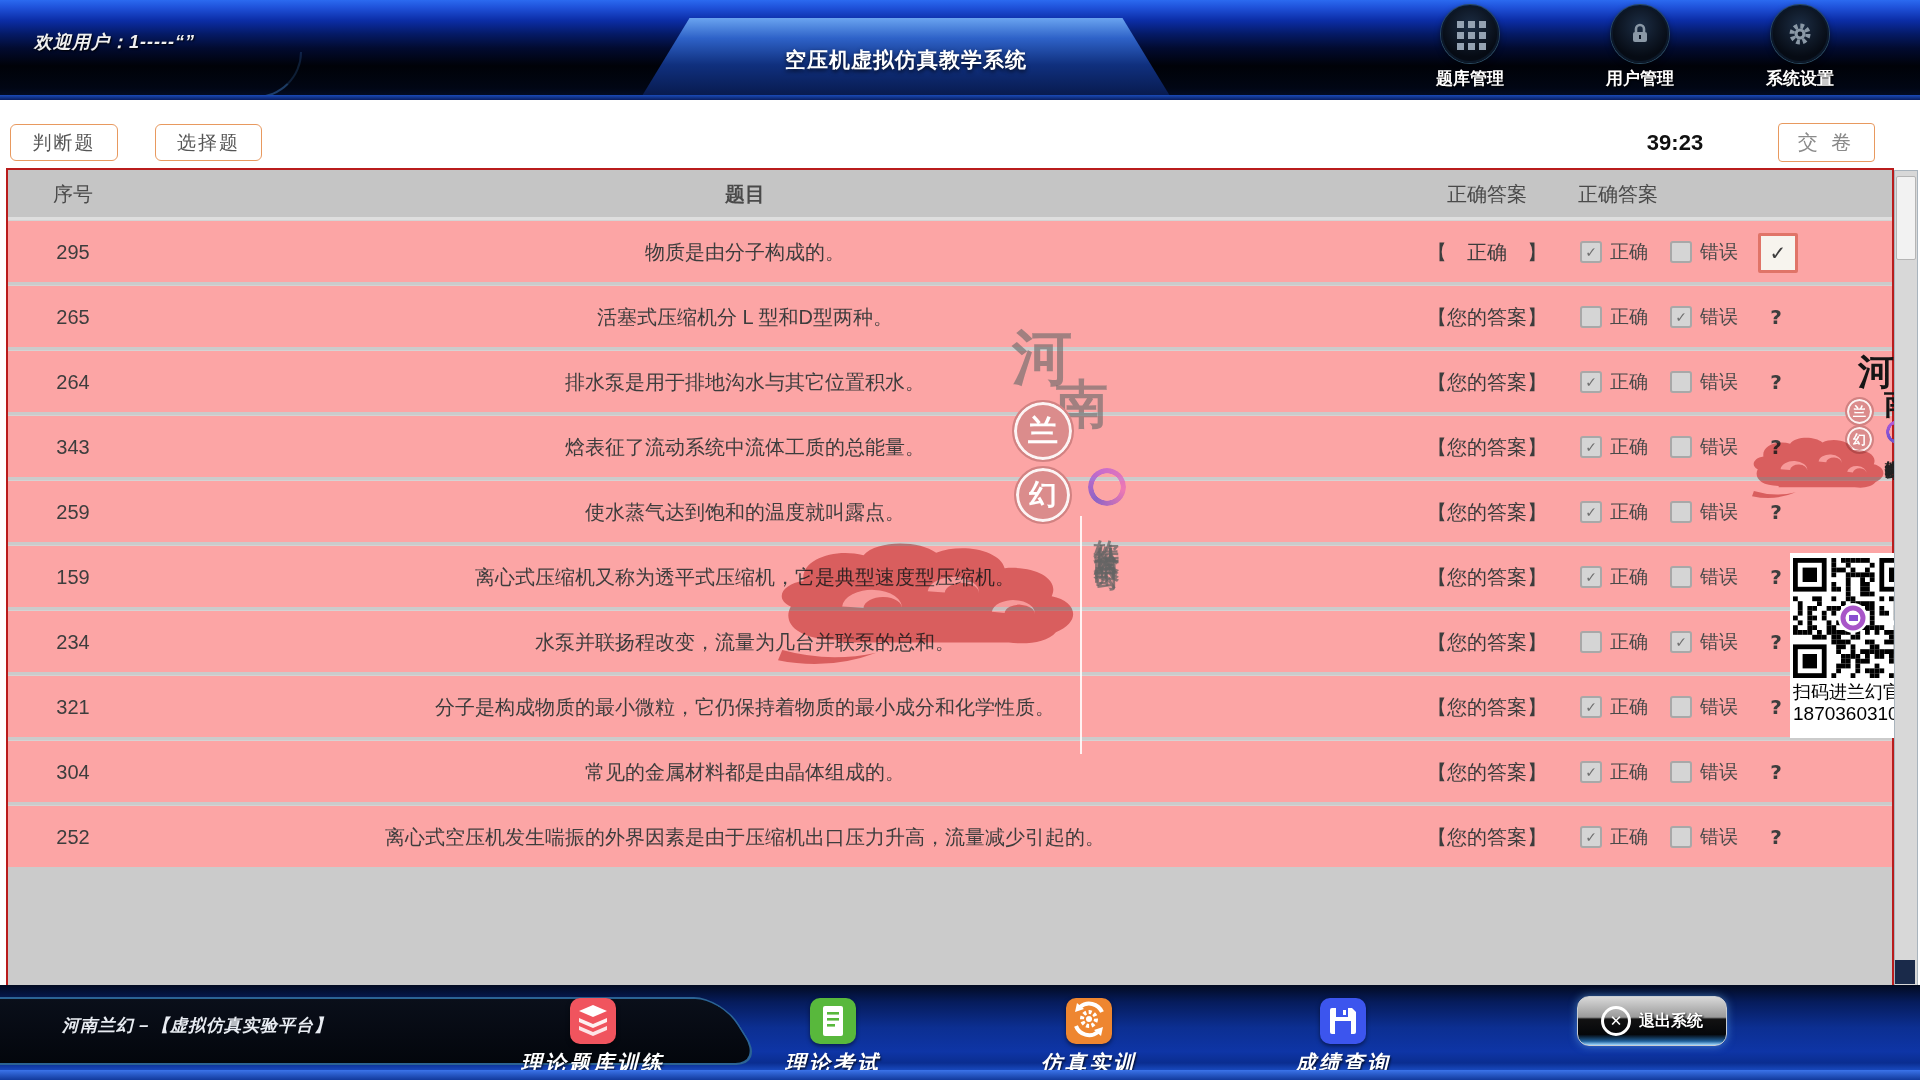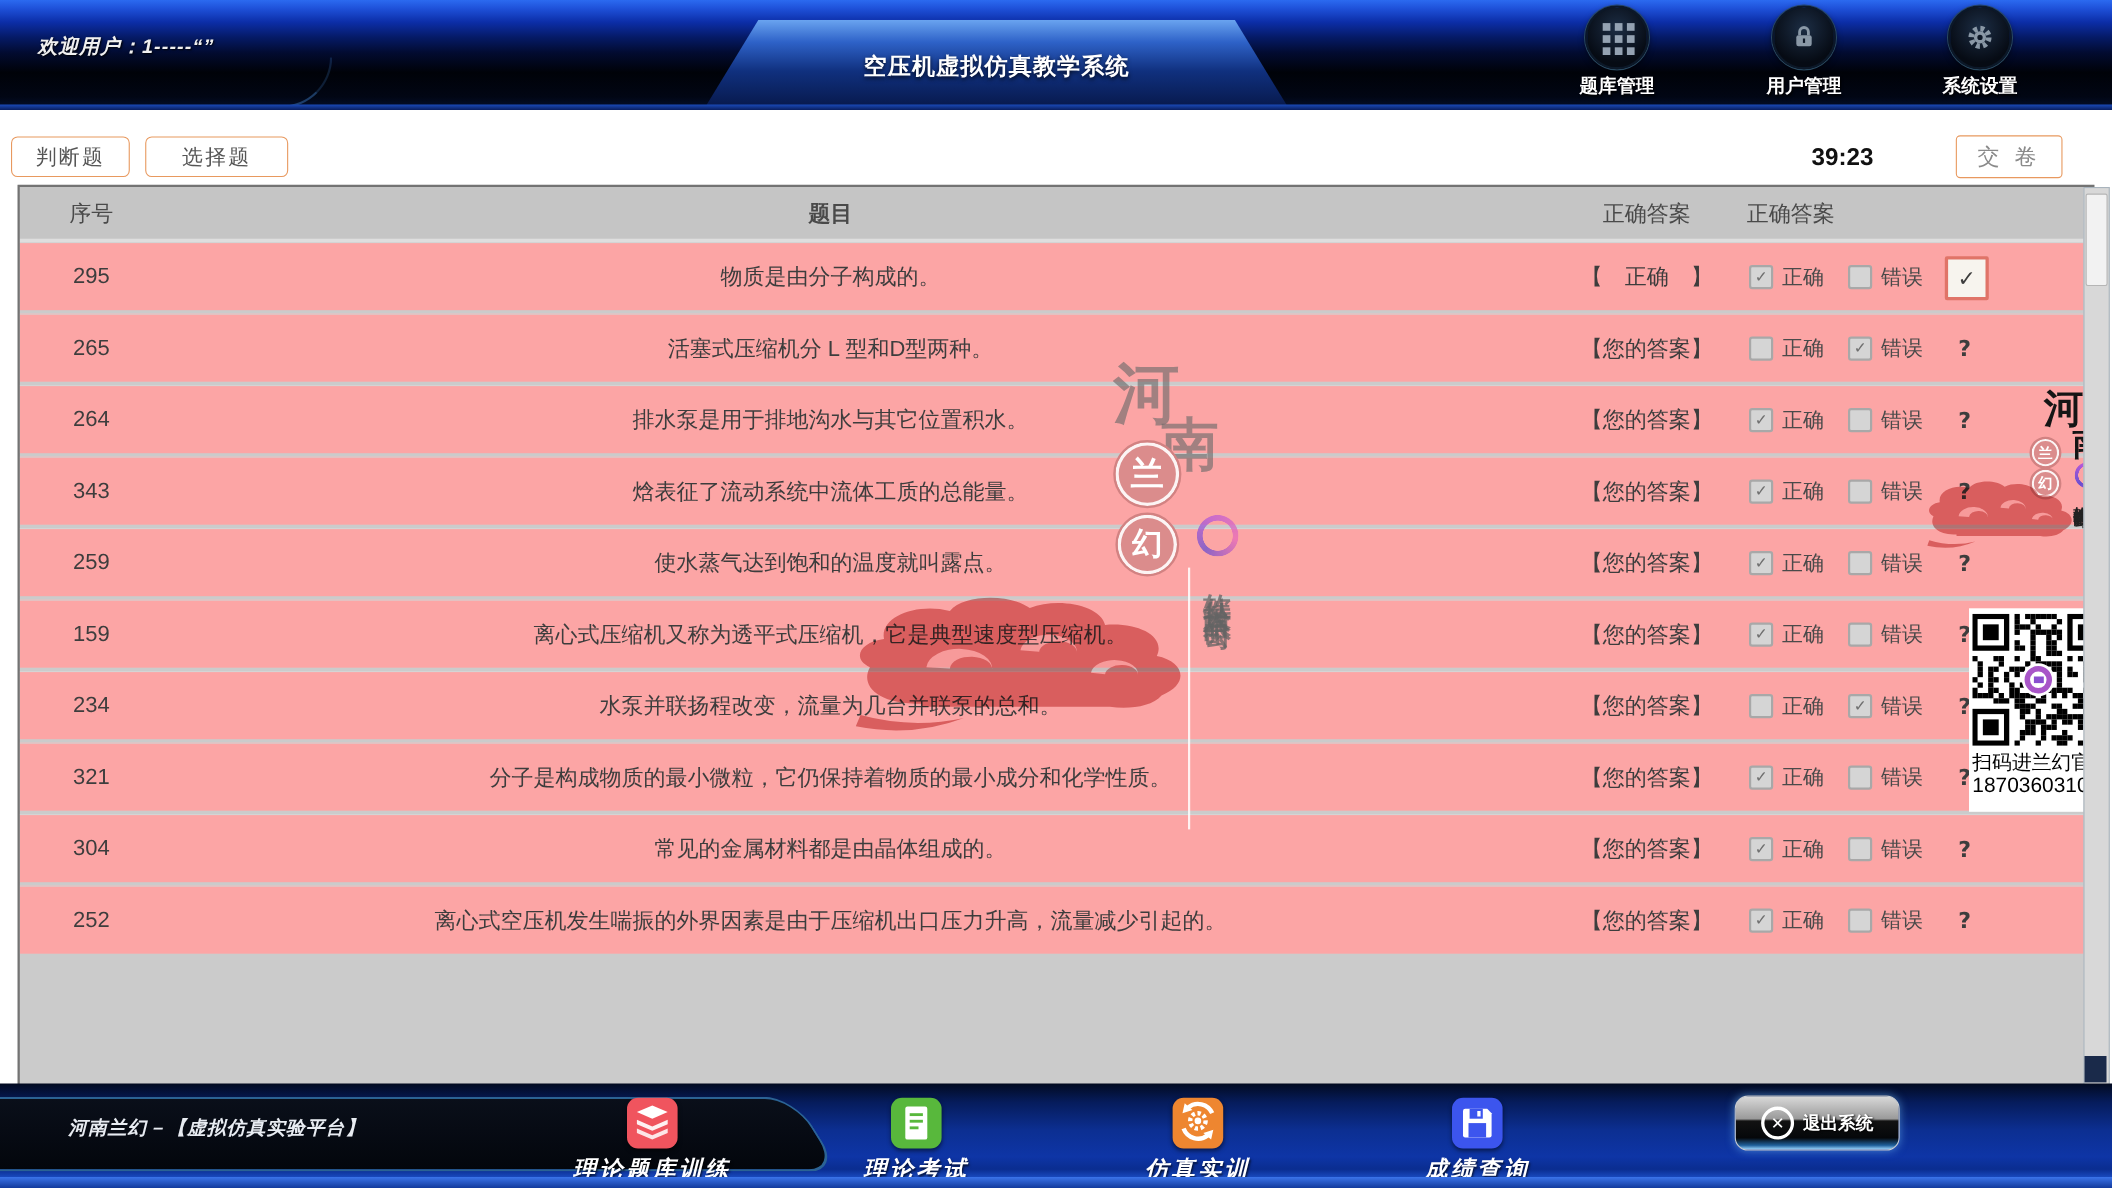--- a/index.html
+++ b/index.html
@@ -36,22 +36,22 @@
   .tab-btn{position:absolute;top:124px;height:37px;background:#fff;border:1px solid #e8995f;
        border-radius:6px;font-size:19px;color:#555;letter-spacing:2px;cursor:pointer;
        display:flex;align-items:center;justify-content:center;}
   .timer{position:absolute;left:1620px;top:130px;width:110px;text-align:center;
        font-size:22px;font-weight:bold;color:#111;}
   .submit-btn{position:absolute;left:1778px;top:123px;width:97px;height:39px;background:#fff;
        border:1px solid #e8995f;border-radius:4px;font-size:20px;color:#8a8a8a;cursor:pointer;
        display:flex;align-items:center;justify-content:center;letter-spacing:4px;}
 
   
-  .table-panel{position:absolute;left:16px;top:168px;width:1884px;height:817px;z-index:1;
-       border:2px solid #737373;background:#cbcbcb;overflow:hidden;}
+  .table-panel{position:absolute;left:6px;top:168px;width:1884px;height:817px;z-index:1;
+       border:2px solid #b91c1c;background:#cbcbcb;overflow:hidden;}
   .t-head{position:relative;height:47px;background:#c5c5c5;border-bottom:3px solid #dedede;}
   .t-head span{position:absolute;top:50%;transform:translateY(-50%);font-size:20px;color:#4a4a4a;}
   .th-idx{left:30px;width:70px;text-align:center;}
   .th-q{left:120px;right:530px;text-align:center;font-weight:bold;}
   .th-ya{left:1394px;width:170px;text-align:center;}
   .th-ca{left:1570px;width:180px;}
   .t-row{position:relative;height:61px;margin-bottom:3px;background:#fca5a5;border-top:1px solid #d4d4d4;}
   .t-row>div{position:absolute;top:50%;transform:translateY(-50%);font-size:20px;color:#3d3d3d;}
   .c-idx{left:30px;width:70px;text-align:center;color:#4a4a4a;}
   .c-q{left:120px;right:530px;text-align:center;}
@@ -178,21 +178,21 @@
           <circle cx="13" cy="13" r="8" fill="none" stroke="#8a98a6" stroke-width="5" stroke-dasharray="3.5 2.8"></circle>
           <circle cx="13" cy="13" r="5.5" fill="#8a98a6"></circle>
           <circle cx="13" cy="13" r="2.4" fill="#0d1726"></circle>
         </svg>
       </div>
       <div class="nav-label">系统设置</div>
     </div>
   </div>
 
   <button class="tab-btn" style="left:10px;width:108px">判断题</button>
-  <button class="tab-btn" style="left:132px;width:130px">选择题</button>
+  <button class="tab-btn" style="left:155px;width:107px">选择题</button>
   <div class="timer">39:23</div>
   <button class="submit-btn">交 卷</button>
 
   <div class="table-panel">
     <div class="t-head">
       <span class="th-idx">序号</span>
       <span class="th-q">题目</span>
       <span class="th-ya">正确答案</span>
       <span class="th-ca">正确答案</span>
     </div>

